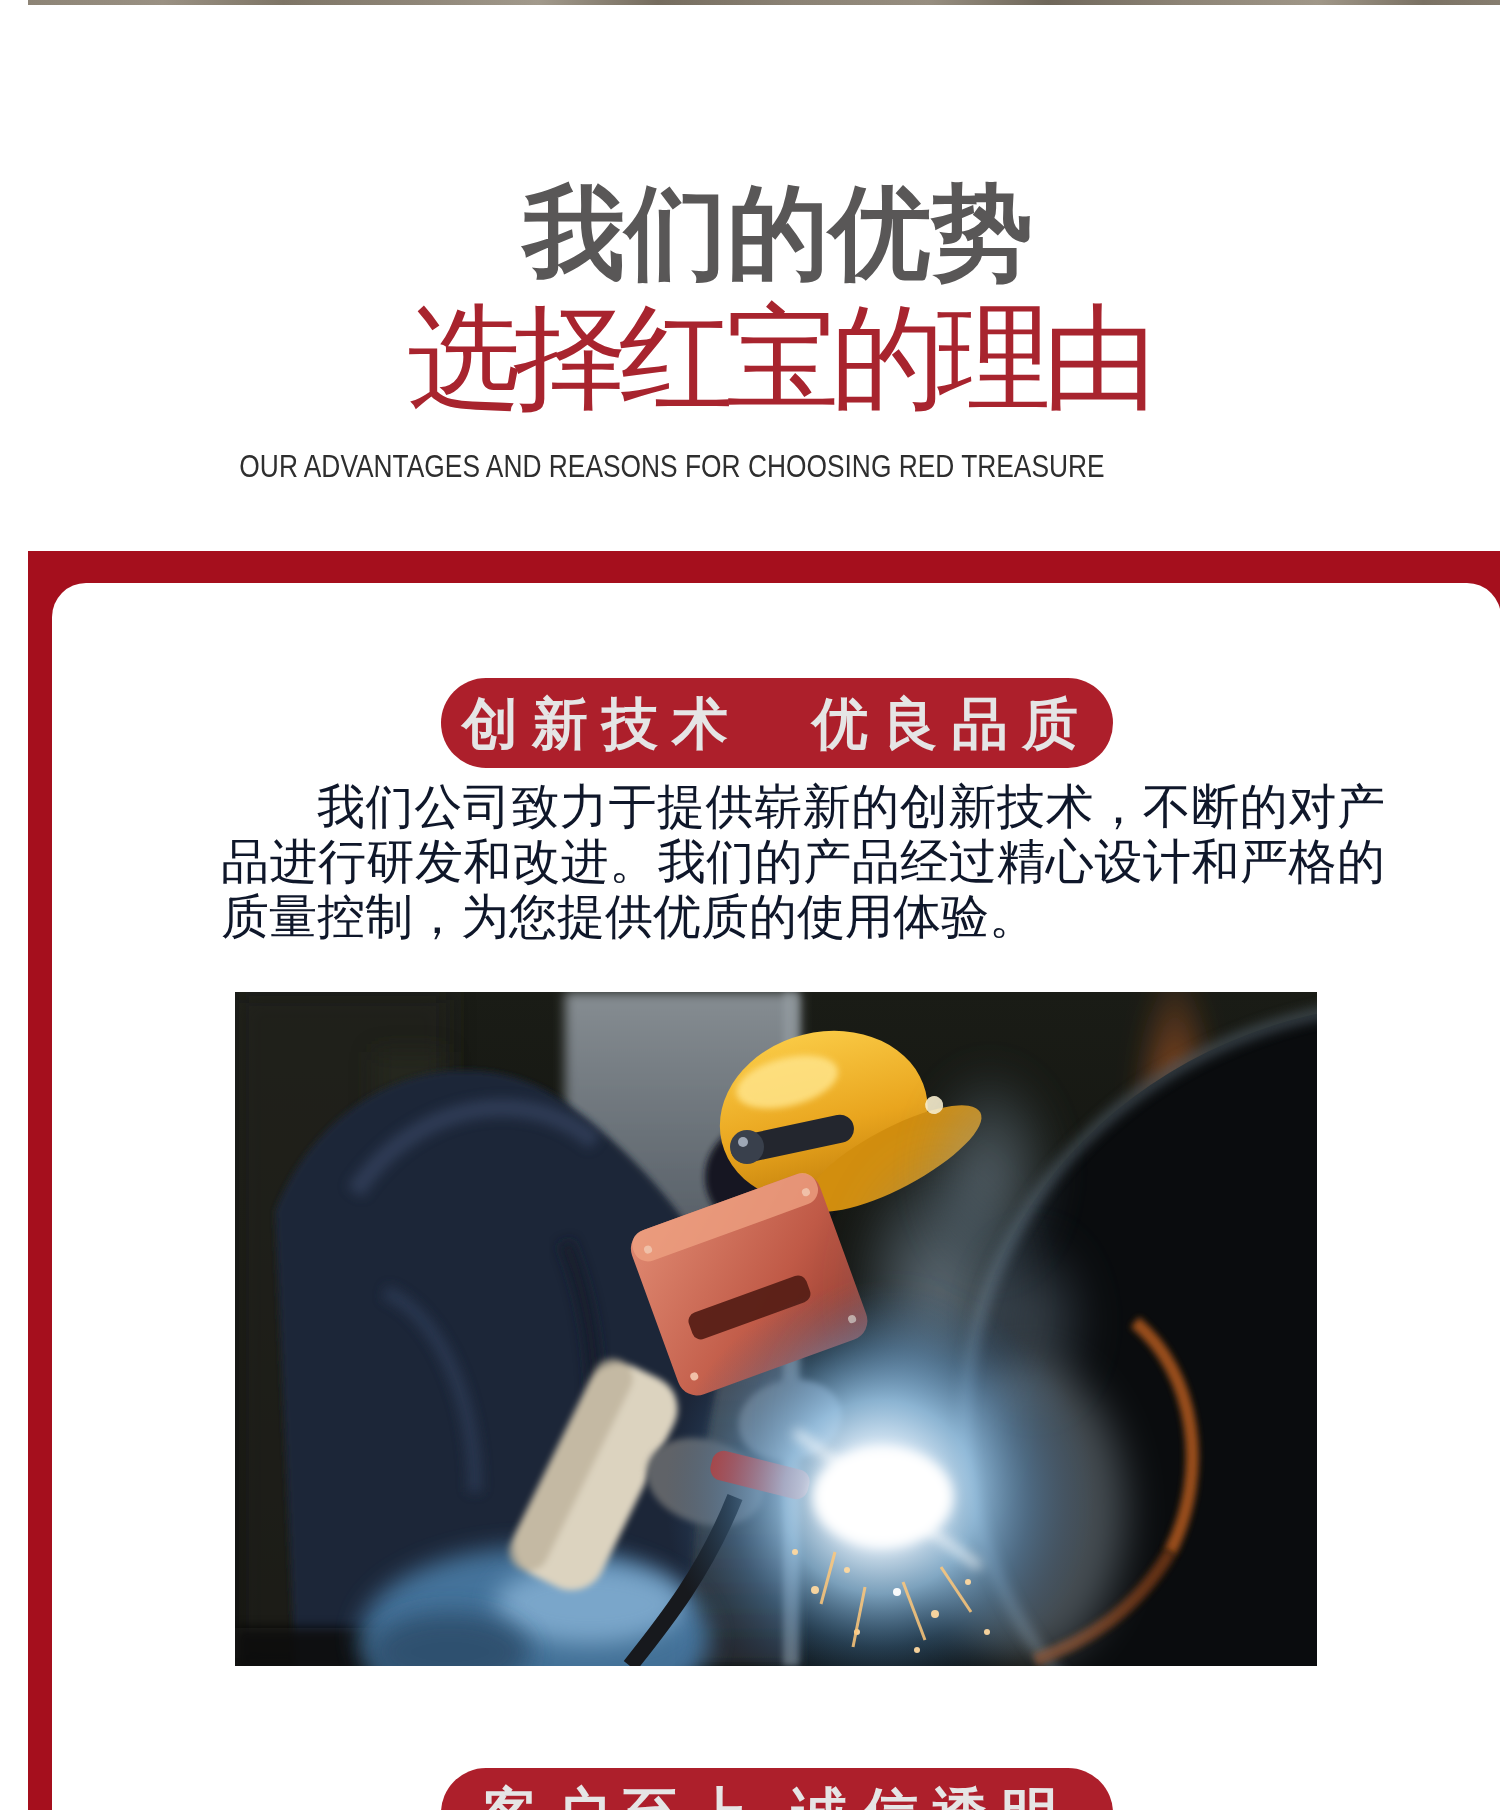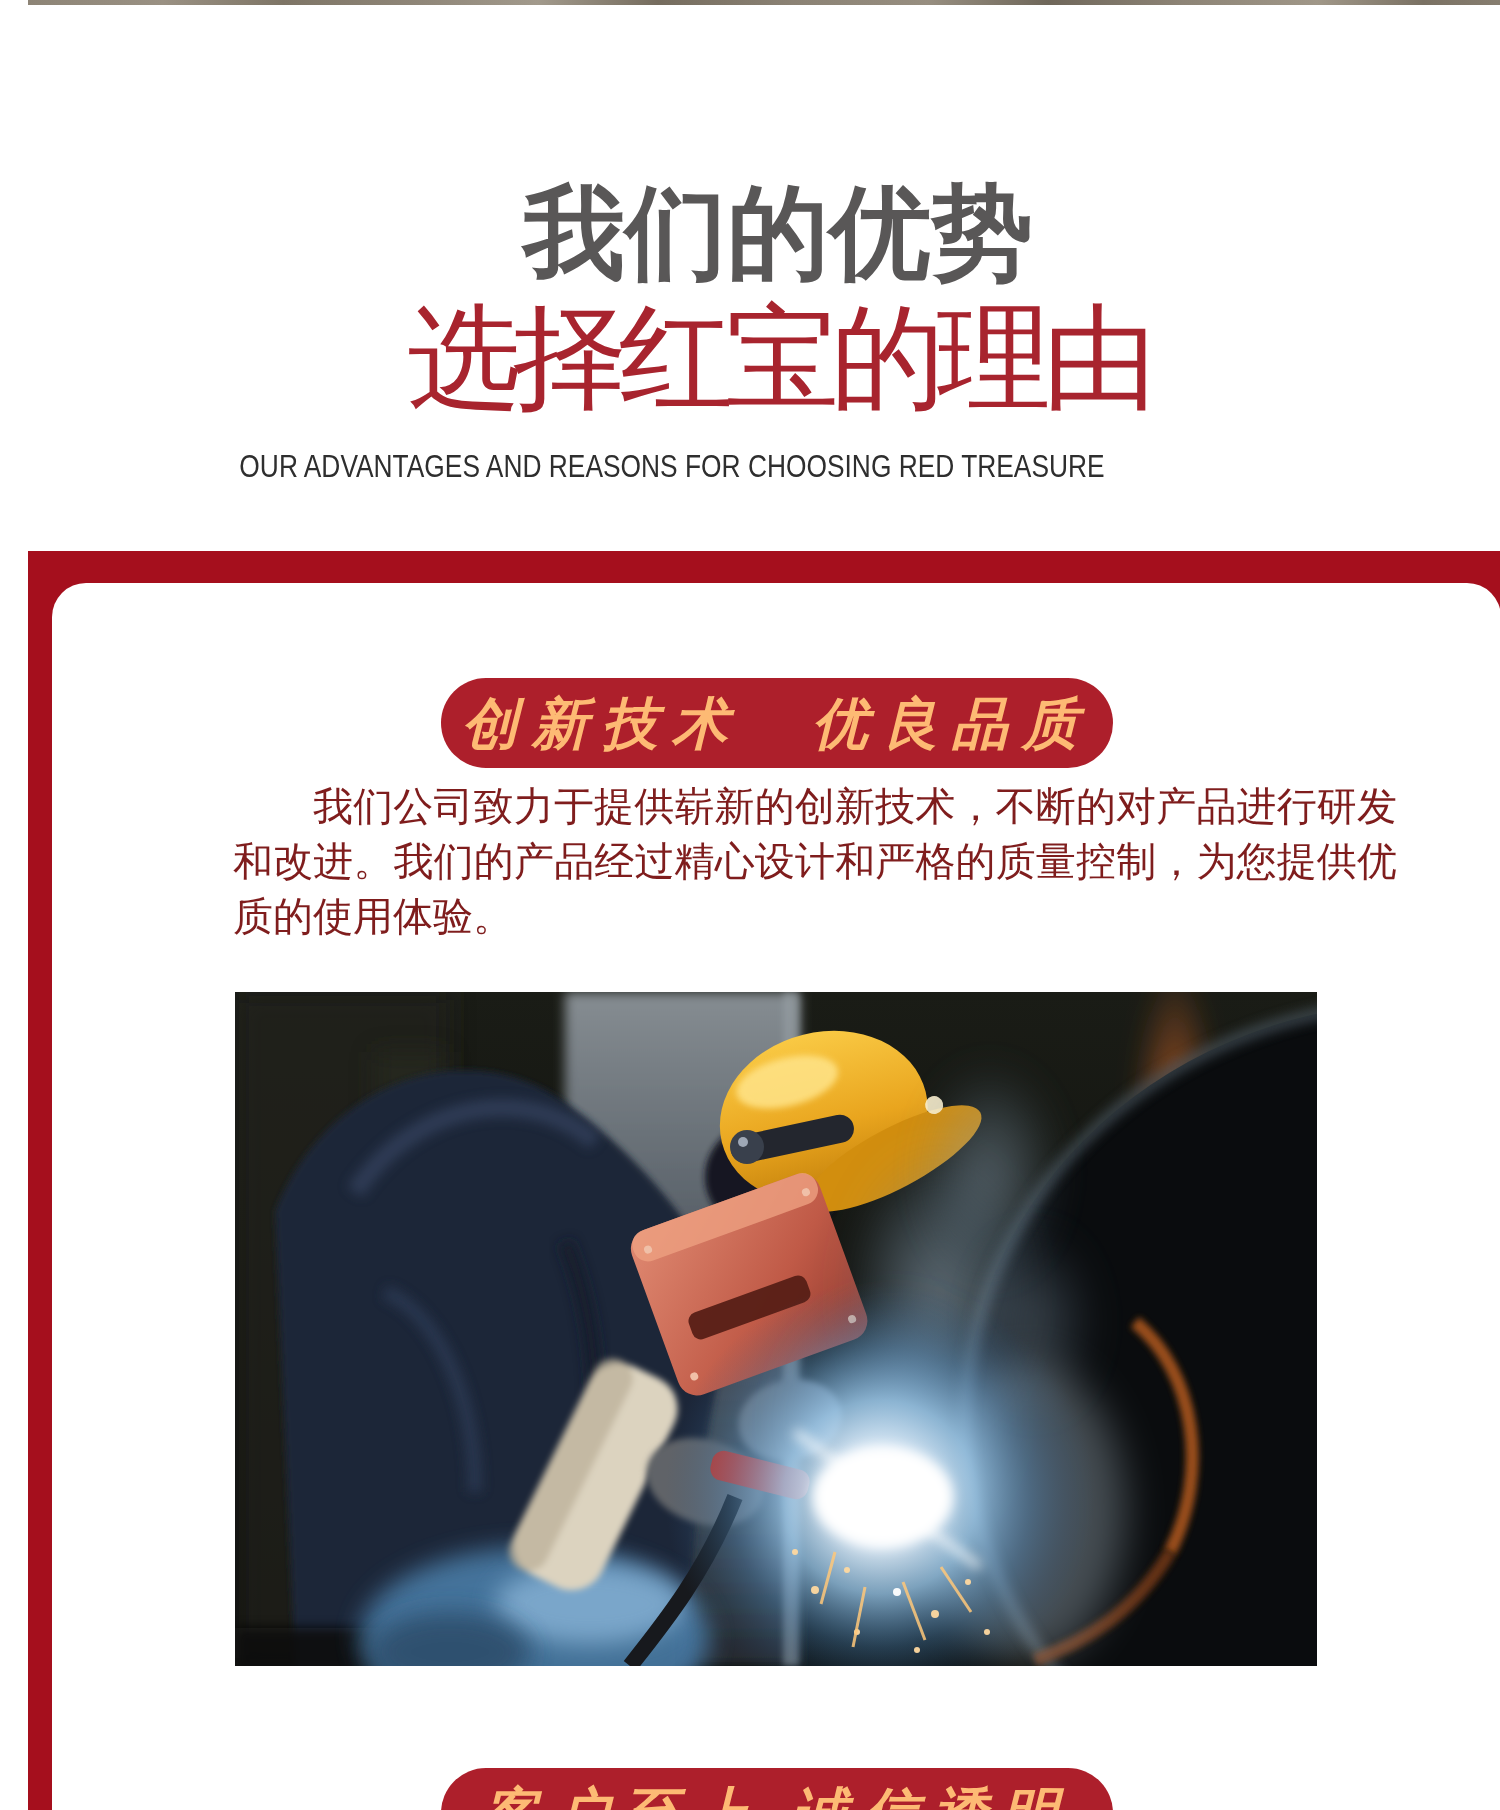--- a/index.html
+++ b/index.html
@@ -46,29 +46,29 @@
     background: var(--container-red); overflow: visible;
   }
   .panel {
     position: absolute; left: 24px; top: 32px; width: 1449px; height: 1330px;
     background: #ffffff; border-radius: 34px;
   }
 
   .badge {
     position: absolute; left: 389px; width: 672px; height: 90px;
     background: var(--badge-red); border-radius: 46px;
-    color: #fdba74; font-weight: 900; font-size: 56px; line-height: 92px;
-    text-align: center; letter-spacing: 14px; white-space: nowrap; font-style: italic;
+    color: #e5e5e5; font-weight: 900; font-size: 56px; line-height: 92px;
+    text-align: center; letter-spacing: 14px; white-space: nowrap;
   }
   .badge-1 { top: 95px; }
   .badge-2 { top: 1185px; }
 
   .para {
-    position: absolute; left: 181px; top: 196px; width: 1164px;
-    margin: 0; font-size: 40px; line-height: 55px; color: #7f1d1d;
+    position: absolute; left: 169px; top: 196px; width: 1164px;
+    margin: 0; font-size: 48px; line-height: 55px; color: #0f172a;
     text-indent: 2em; text-align: justify; letter-spacing: 0;
     font-weight: 500;
   }
 
   .photo {
     position: absolute; left: 183px; top: 409px; width: 1082px; height: 674px;
     overflow: hidden; background: #0c0d0b;
   }
   .photo svg { display: block; }
 </style>

